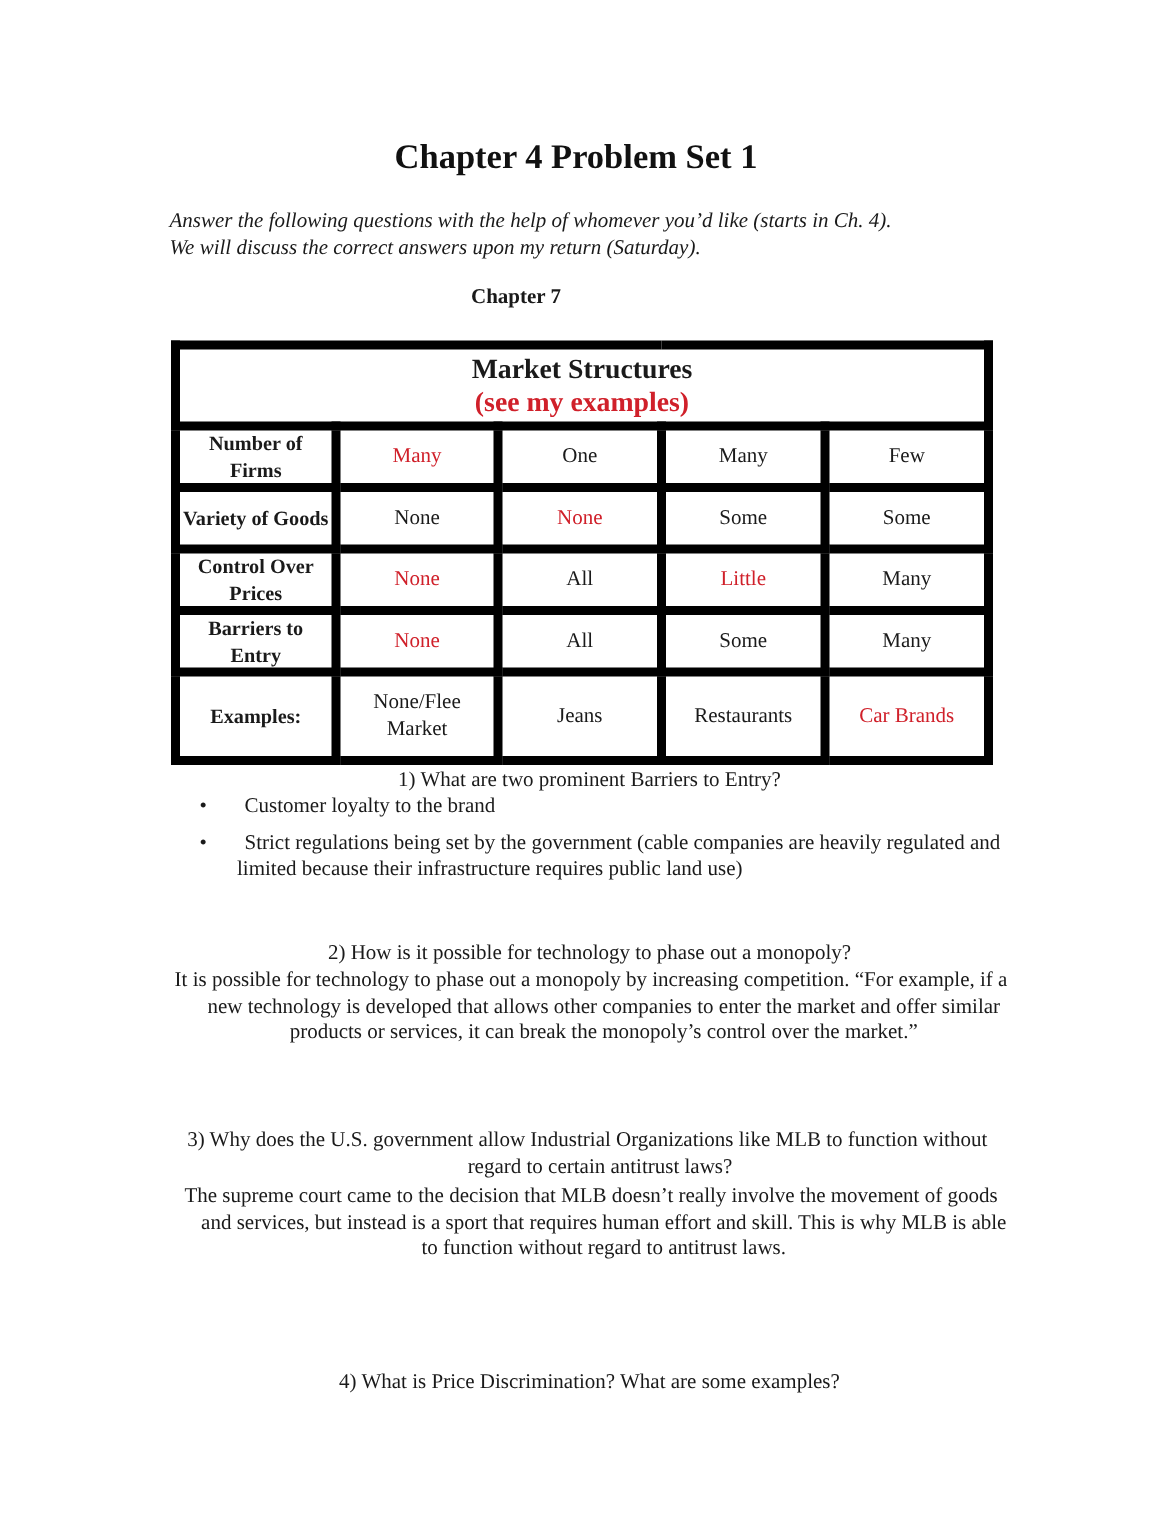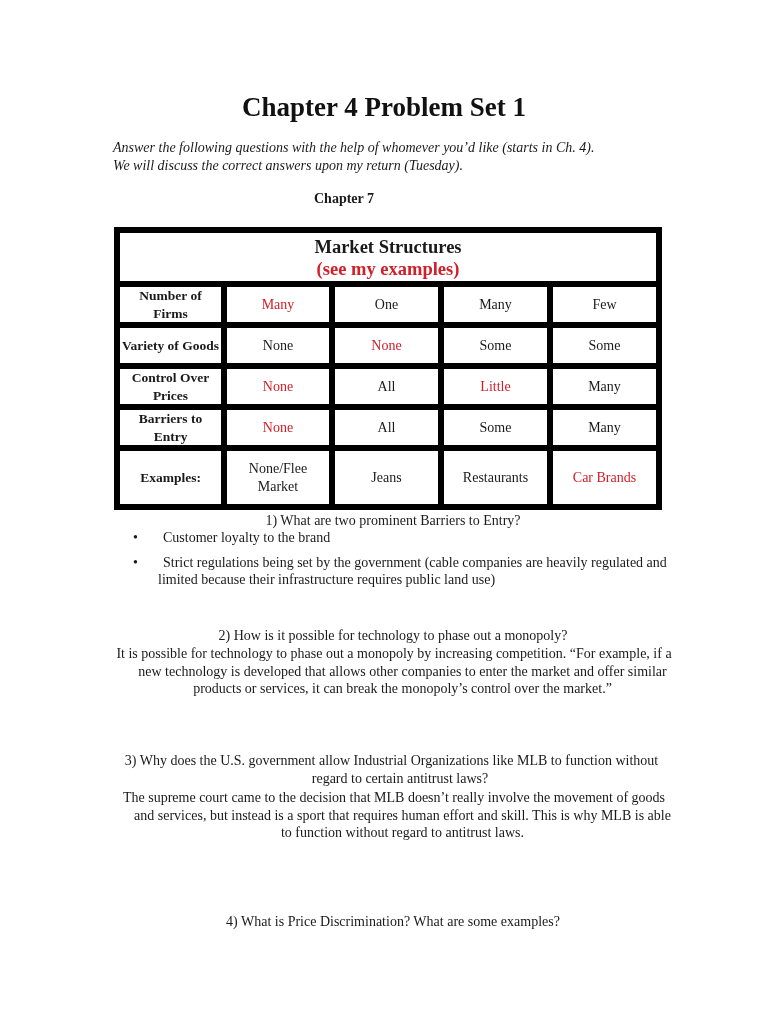--- a/index.html
+++ b/index.html
@@ -3,21 +3,21 @@
 <meta charset="utf-8">
 <style>
   html, body { margin: 0; padding: 0; background: #ffffff; }
   body {
     width: 768px; height: 1024px; position: relative; overflow: hidden;
     font-family: "Liberation Serif", "DejaVu Serif", serif;
     color: #1a1a1a;
   }
   .title {
     position: absolute; top: 92px; left: 0; width: 768px;
-    text-align: center; font-size: 27px; font-weight: bold; color: #111;
+    text-align: center; font-size: 23px; font-weight: bold; color: #111;
   }
   .intro {
     position: absolute; top: 139px; left: 113px; width: 560px;
     font-style: italic; font-size: 14px; line-height: 17.5px;
   }
   .chapter {
     position: absolute; top: 191px; left: 0; width: 688px;
     text-align: center; font-weight: bold; font-size: 14px;
   }
   table.ms {
@@ -45,21 +45,21 @@
   .bullet-list li .dot { position: absolute; left: 20px; top: 0; }
   .bullet-list li.b2 { margin-top: 7px; padding-left: 45px; text-indent: 5px; }
 </style>
 </head>
 <body>
 
 <div class="title">Chapter 4 Problem Set 1</div>
 
 <div class="intro">
   <div>Answer the following questions with the help of whomever you’d like (starts in Ch. 4).</div>
-  <div>We will discuss the correct answers upon my return (Tuesday).</div>
+  <div>We will discuss the correct answers upon my return (Saturday).</div>
 </div>
 
 <div class="chapter">Chapter 7</div>
 
 <table class="ms">
   <colgroup>
     <col style="width:107px">
       <col style="width:108px">
       <col style="width:109px">
       <col style="width:109px">

